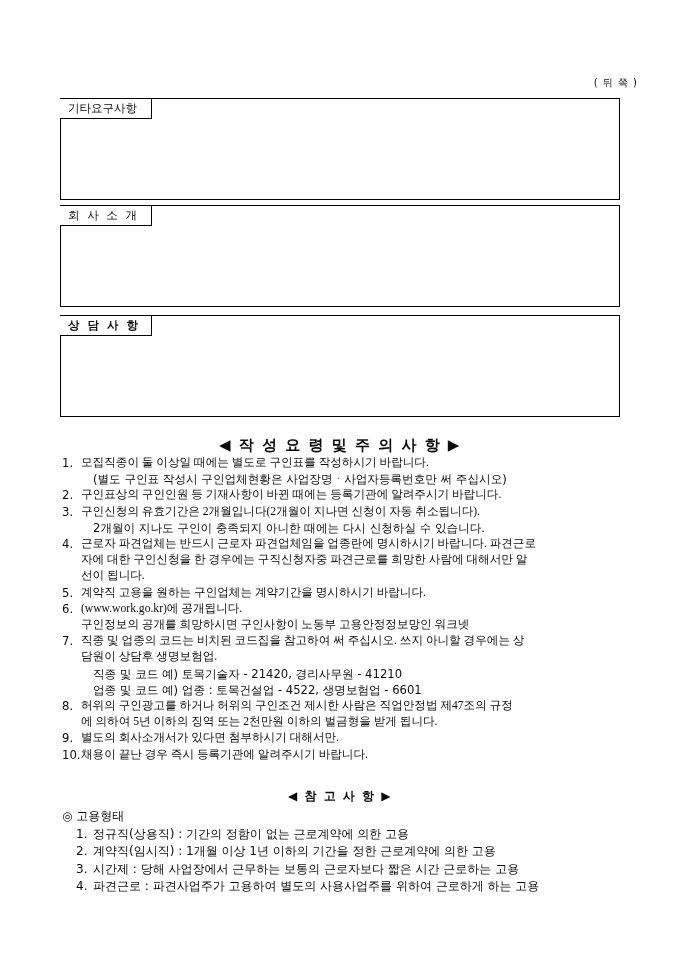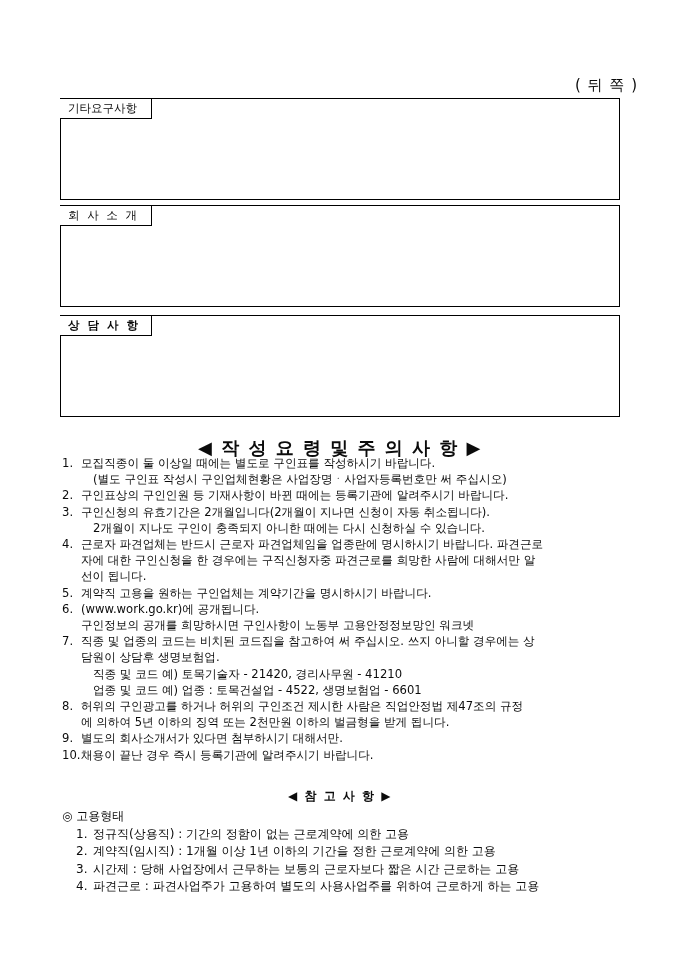--- a/index.html
+++ b/index.html
@@ -19,21 +19,21 @@
     position: relative;
     width: 680px;
     height: 962px;
     box-sizing: border-box;
     padding: 0;
   }
   .page-marker {
     position: absolute;
     top: 76px;
     right: 42px;
-    font-size: 15px;
+    font-size: 10px;
     letter-spacing: 1px;
   }
 
   
   .section {
     position: absolute;
     left: 60px;
     width: 560px;
     box-sizing: border-box;
   }
@@ -64,21 +64,21 @@
   .sec3 { top: 315px; height: 102px; }
   .sec3 .label { width: 92px; letter-spacing: 2px; font-weight: bold; }
 
   
   .guide-title {
     position: absolute;
     top: 436px;
     left: 0;
     width: 680px;
     text-align: center;
-    font-size: 18px;
+    font-size: 15px;
     letter-spacing: 1.5px;
     font-weight: bold;
   }
   .guide {
     position: absolute;
     top: 455px;
     left: 62px;
     width: 560px;
     font-size: 11.6px;
     line-height: 16.2px;
@@ -99,20 +99,21 @@
     left: 0;
     top: 0;
   }
   .guide li .sub {
     display: block;
     padding-left: 12px;
   }
   .guide li .just {
     display: block;
     text-align: justify;
+    font-family: Liberation Serif, serif;
   }
 
   .ref-title {
     position: absolute;
     top: 788px;
     left: 0;
     width: 680px;
     text-align: center;
     font-size: 12px;
     letter-spacing: 1.5px;

